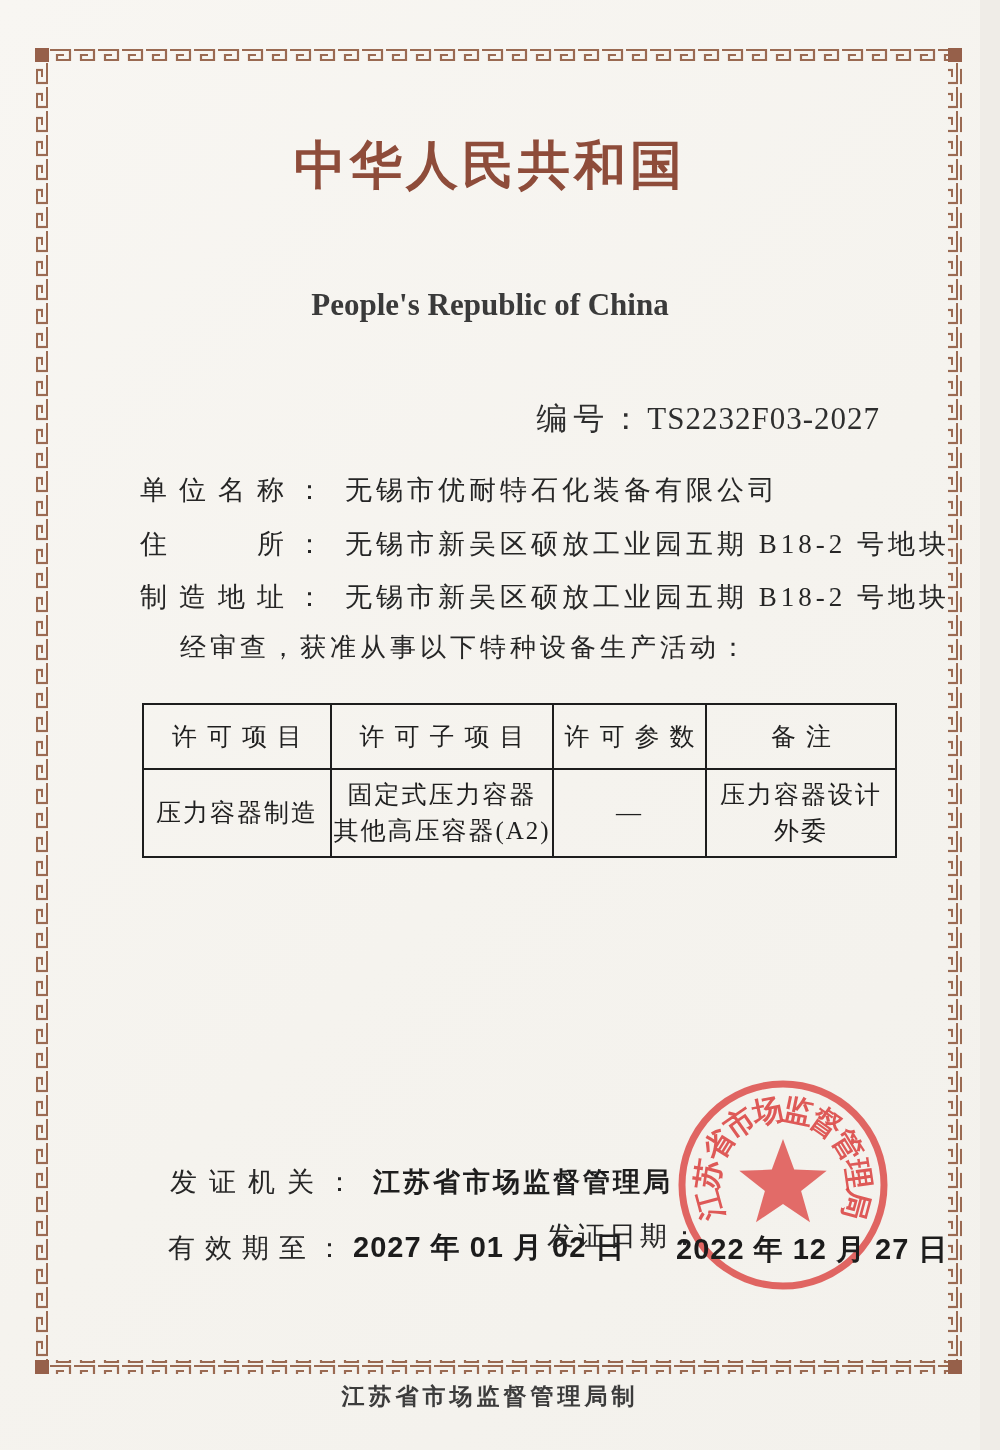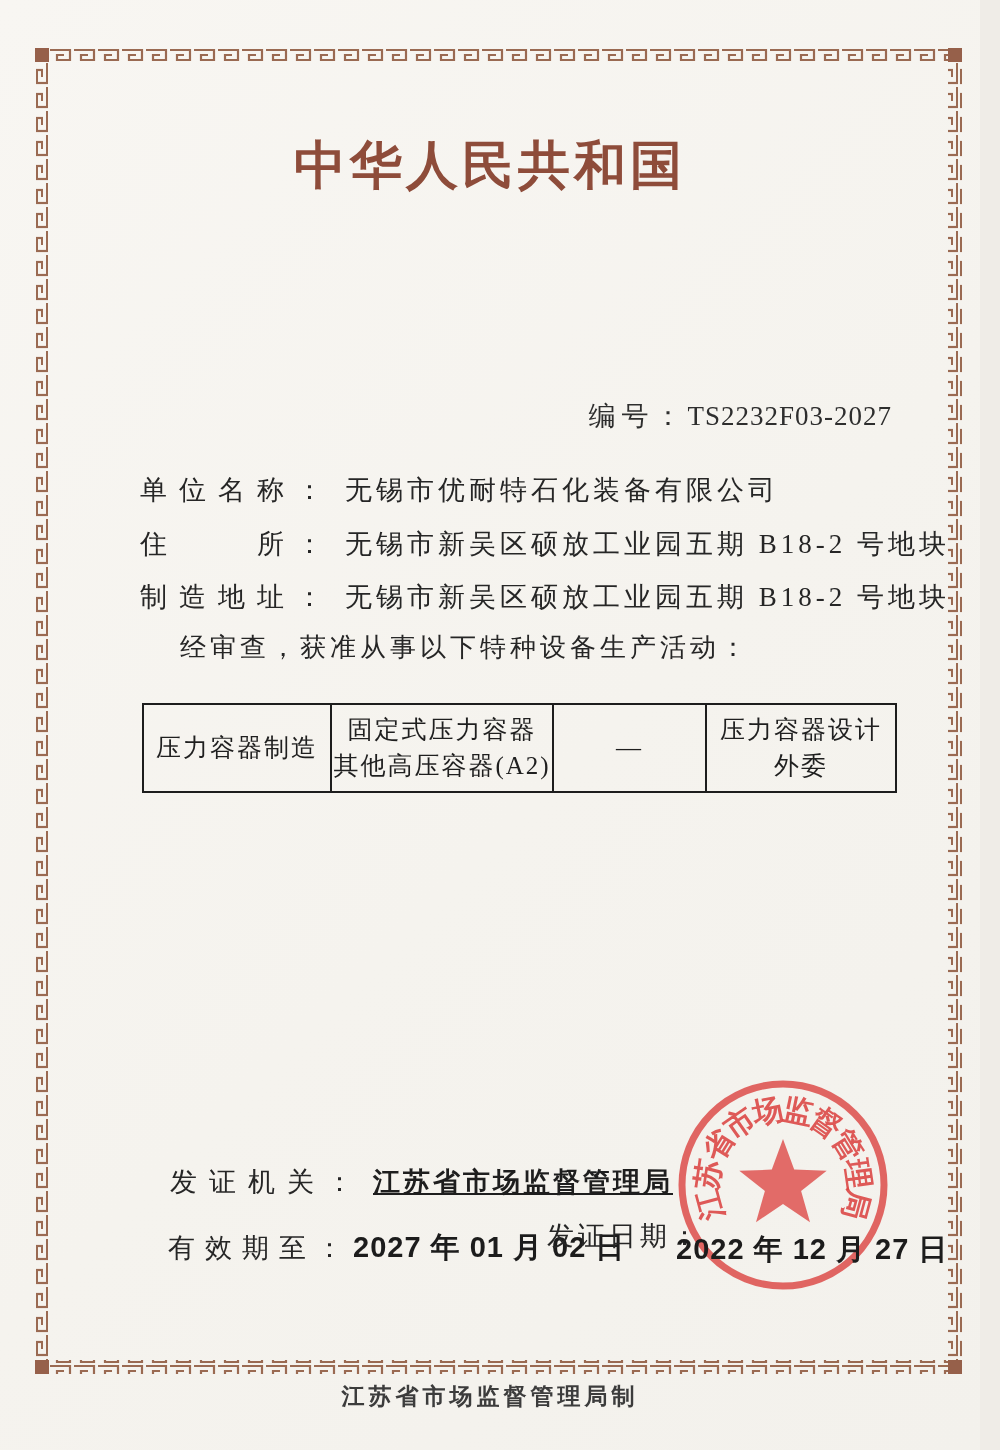--- a/index.html
+++ b/index.html
@@ -21,21 +21,21 @@
     font-weight:700;color:#8e4c3a;
     font-size:52px;letter-spacing:4px;line-height:1.0;
   }
   .title-en{
     font-weight:700;color:#3a3a3a;
     font-size:31px;line-height:1.0;letter-spacing:0px;
   }
 
   
   .license-no{
-    top:398px;right:88px;font-size:27px;color:#2e2e2e;margin-left:20px;
+    top:398px;right:100px;font-size:31px;color:#2e2e2e;margin-left:20px;
   }
   .license-no .lbl{letter-spacing:6px;}
   .license-no .val{letter-spacing:1px;}
 
   
   .field{left:140px;font-size:27px;white-space:nowrap;color:#262626;}
   .field .lbl{letter-spacing:12px;}
   .field .val{letter-spacing:4px;margin-left:10px;margin-top:32px;}
   .note{left:180px;top:630px;font-size:26px;letter-spacing:4px;color:#262626;}
 
@@ -50,21 +50,21 @@
     padding:0;font-weight:400;
   }
   .lic-table th{height:63px;letter-spacing:10px;text-indent:10px;}
   .lic-table td{height:86px;line-height:1.45;letter-spacing:2px;}
   .col1{width:188px;} .col2{width:222px;} .col3{width:153px;} .col4{width:190px;}
 
   
   .authority{left:170px;top:1164px;font-size:27px;white-space:nowrap;}
   .authority .lbl{letter-spacing:12px;color:#262626;}
   .authority .val{font-weight:700;letter-spacing:3px;margin-left:8px;color:#1e1e1e;
-                  font-family:"Liberation Sans","DejaVu Sans",sans-serif;text-decoration:underline;}
+                  font-family:"Liberation Sans","DejaVu Sans",sans-serif;}
   .seal-caption{left:688px;top:1163px;font-size:27px;letter-spacing:2px;color:#222;z-index:3;}
   .valid-line{left:168px;top:1228px;font-size:27px;white-space:nowrap;z-index:3;}
   .valid-line .lbl{letter-spacing:10px;color:#262626;}
   .date-val{
     font-family:"Liberation Sans","DejaVu Sans",sans-serif;
     font-weight:700;font-size:29px;color:#1c1c1c;letter-spacing:1px;
   }
   .issue-lbl{left:547px;top:1218px;font-size:27px;letter-spacing:4px;color:#262626;z-index:3;}
   .issue-date{left:676px;top:1230px;z-index:3;}
 
@@ -104,20 +104,21 @@
     <rect x="49" y="1360" width="899" height="14" fill="url(#mh)"></rect>
     <rect x="35" y="62" width="14" height="1298" fill="url(#mv)"></rect>
     <rect x="948" y="62" width="14" height="1298" fill="url(#mv)"></rect>
     <rect x="35" y="48" width="14" height="14" fill="#96604a"></rect>
     <rect x="948" y="48" width="14" height="14" fill="#96604a"></rect>
     <rect x="35" y="1360" width="14" height="14" fill="#96604a"></rect>
     <rect x="948" y="1360" width="14" height="14" fill="#96604a"></rect>
   </svg>
 
   <div class="abs center title-cn" style="top:140px;">中华人民共和国</div>
+  <div class="abs center title-en" style="top:289px;">People's Republic of China</div>
 
   <div class="abs license-no">
     <span class="lbl">编号：</span><span class="val">TS2232F03-2027</span>
   </div>
 
   <div class="abs field" style="top:472px;">
     <span class="lbl">单位名称：</span><span class="val">无锡市优耐特石化装备有限公司</span>
   </div>
   <div class="abs field" style="top:526px;">
     <span class="lbl">住　　所：</span><span class="val">无锡市新吴区硕放工业园五期 B18-2 号地块</span>
@@ -128,20 +129,26 @@
   <div class="abs note">经审查，获准从事以下特种设备生产活动：</div>
 
   <table class="lic-table">
     <colgroup>
         <col class="col1">
         <col class="col2">
         <col class="col3">
         <col class="col4">
       </colgroup>
     <tbody>
+        <tr>
+      <th>许可项目</th>
+      <th>许可子项目</th>
+      <th>许可参数</th>
+      <th>备注</th>
+    </tr>
     <tr>
       <td>压力容器制造</td>
       <td>
         <div>固定式压力容器</div>
         <div>其他高压容器(A2)</div>
       </td>
       <td>—</td>
       <td>
         <div>压力容器设计</div>
         <div>外委</div>

